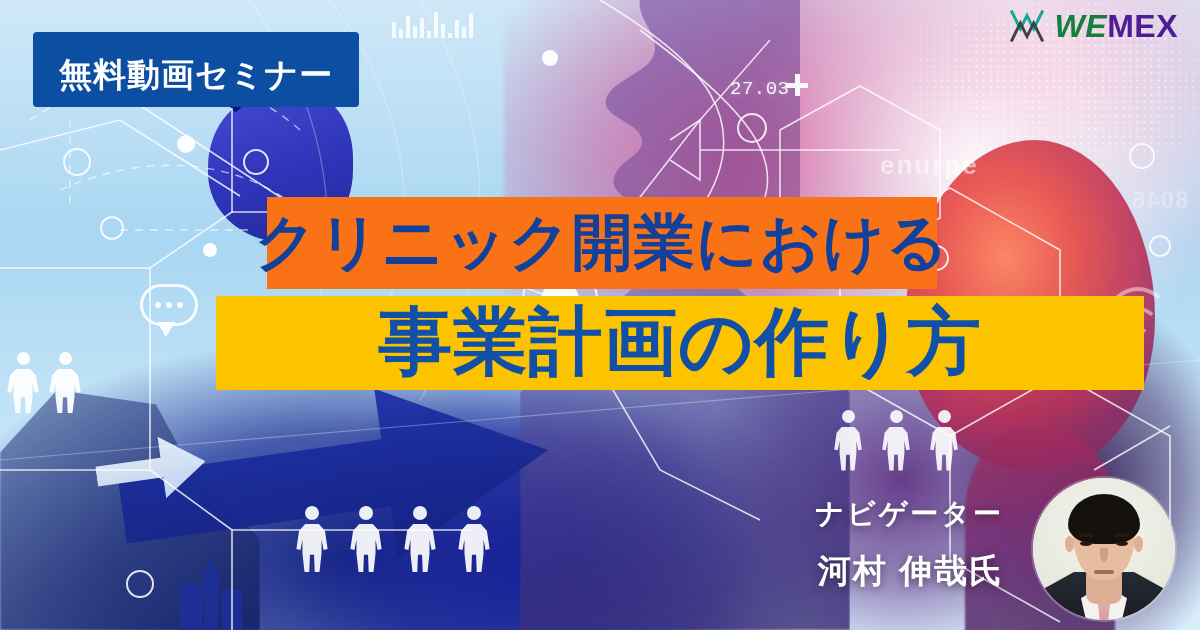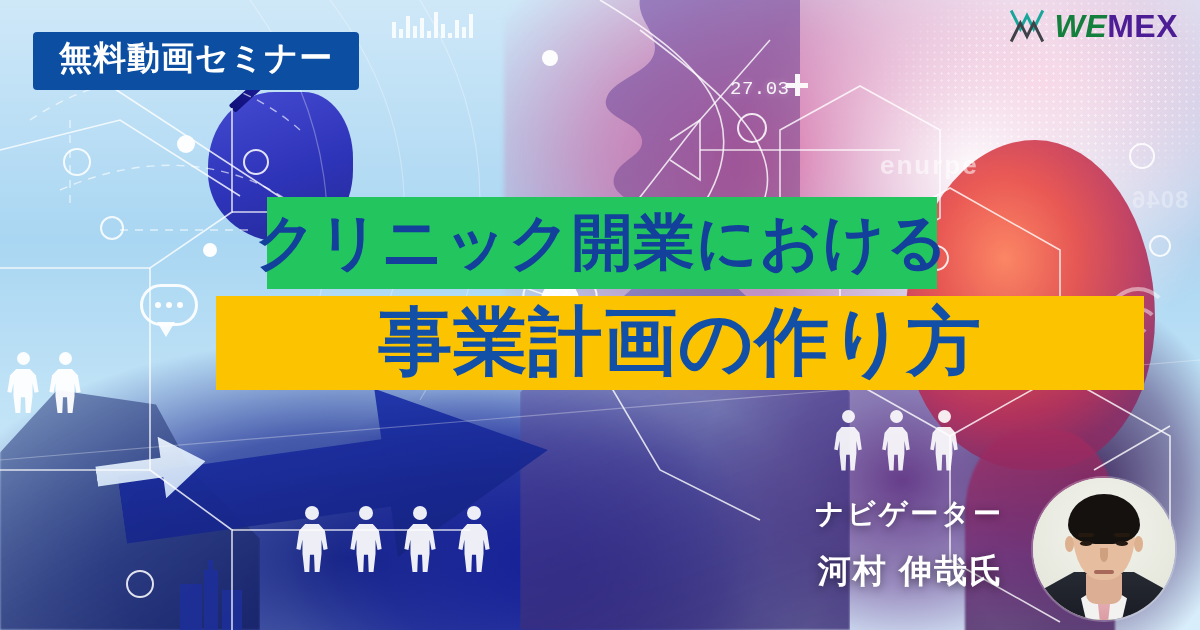--- a/index.html
+++ b/index.html
@@ -243,21 +243,21 @@
   .pen:after{
     content:""; position:absolute; right:-14px; top:-3px;
     border-left:16px solid #0d0d66;
     border-top:8px solid transparent;
     border-bottom:8px solid transparent;
   }
 
   
   .badge{
     position:absolute; left:33px; top:32px;
-    padding:8px 26px 14px;
+    padding:25px 26px 14px;
     background:#0b4ea2;
     color:#fff;
     font-size:33px; font-weight:bold;
     letter-spacing:1px;
     border-radius:4px;
     line-height:1.1;
     white-space:nowrap;
   }
 
   .logo{
@@ -265,21 +265,21 @@
     display:flex; align-items:center; gap:9px;
   }
   .logo-mark{ width:38px; height:36px; display:block; }
   .logo-text{ font-size:32px; font-weight:bold; letter-spacing:.5px; line-height:1; }
   .logo-text .we{ color:#15803d;font-style:italic; }
   .logo-text .mex{ color:#4c1d95; }
 
   .title-1{
     position:absolute; left:267px; top:197px;
     width:670px; height:92px;
-    background:#22c55e;
+    background:#f97316;
     color:#12409b;
     font-size:61px; font-weight:bold;
     letter-spacing:1px;
     display:flex; align-items:center; justify-content:center;
     white-space:nowrap;
   }
   .title-2{
     position:absolute; left:216px; top:296px;
     width:928px; height:94px;
     background:#fcc300;

